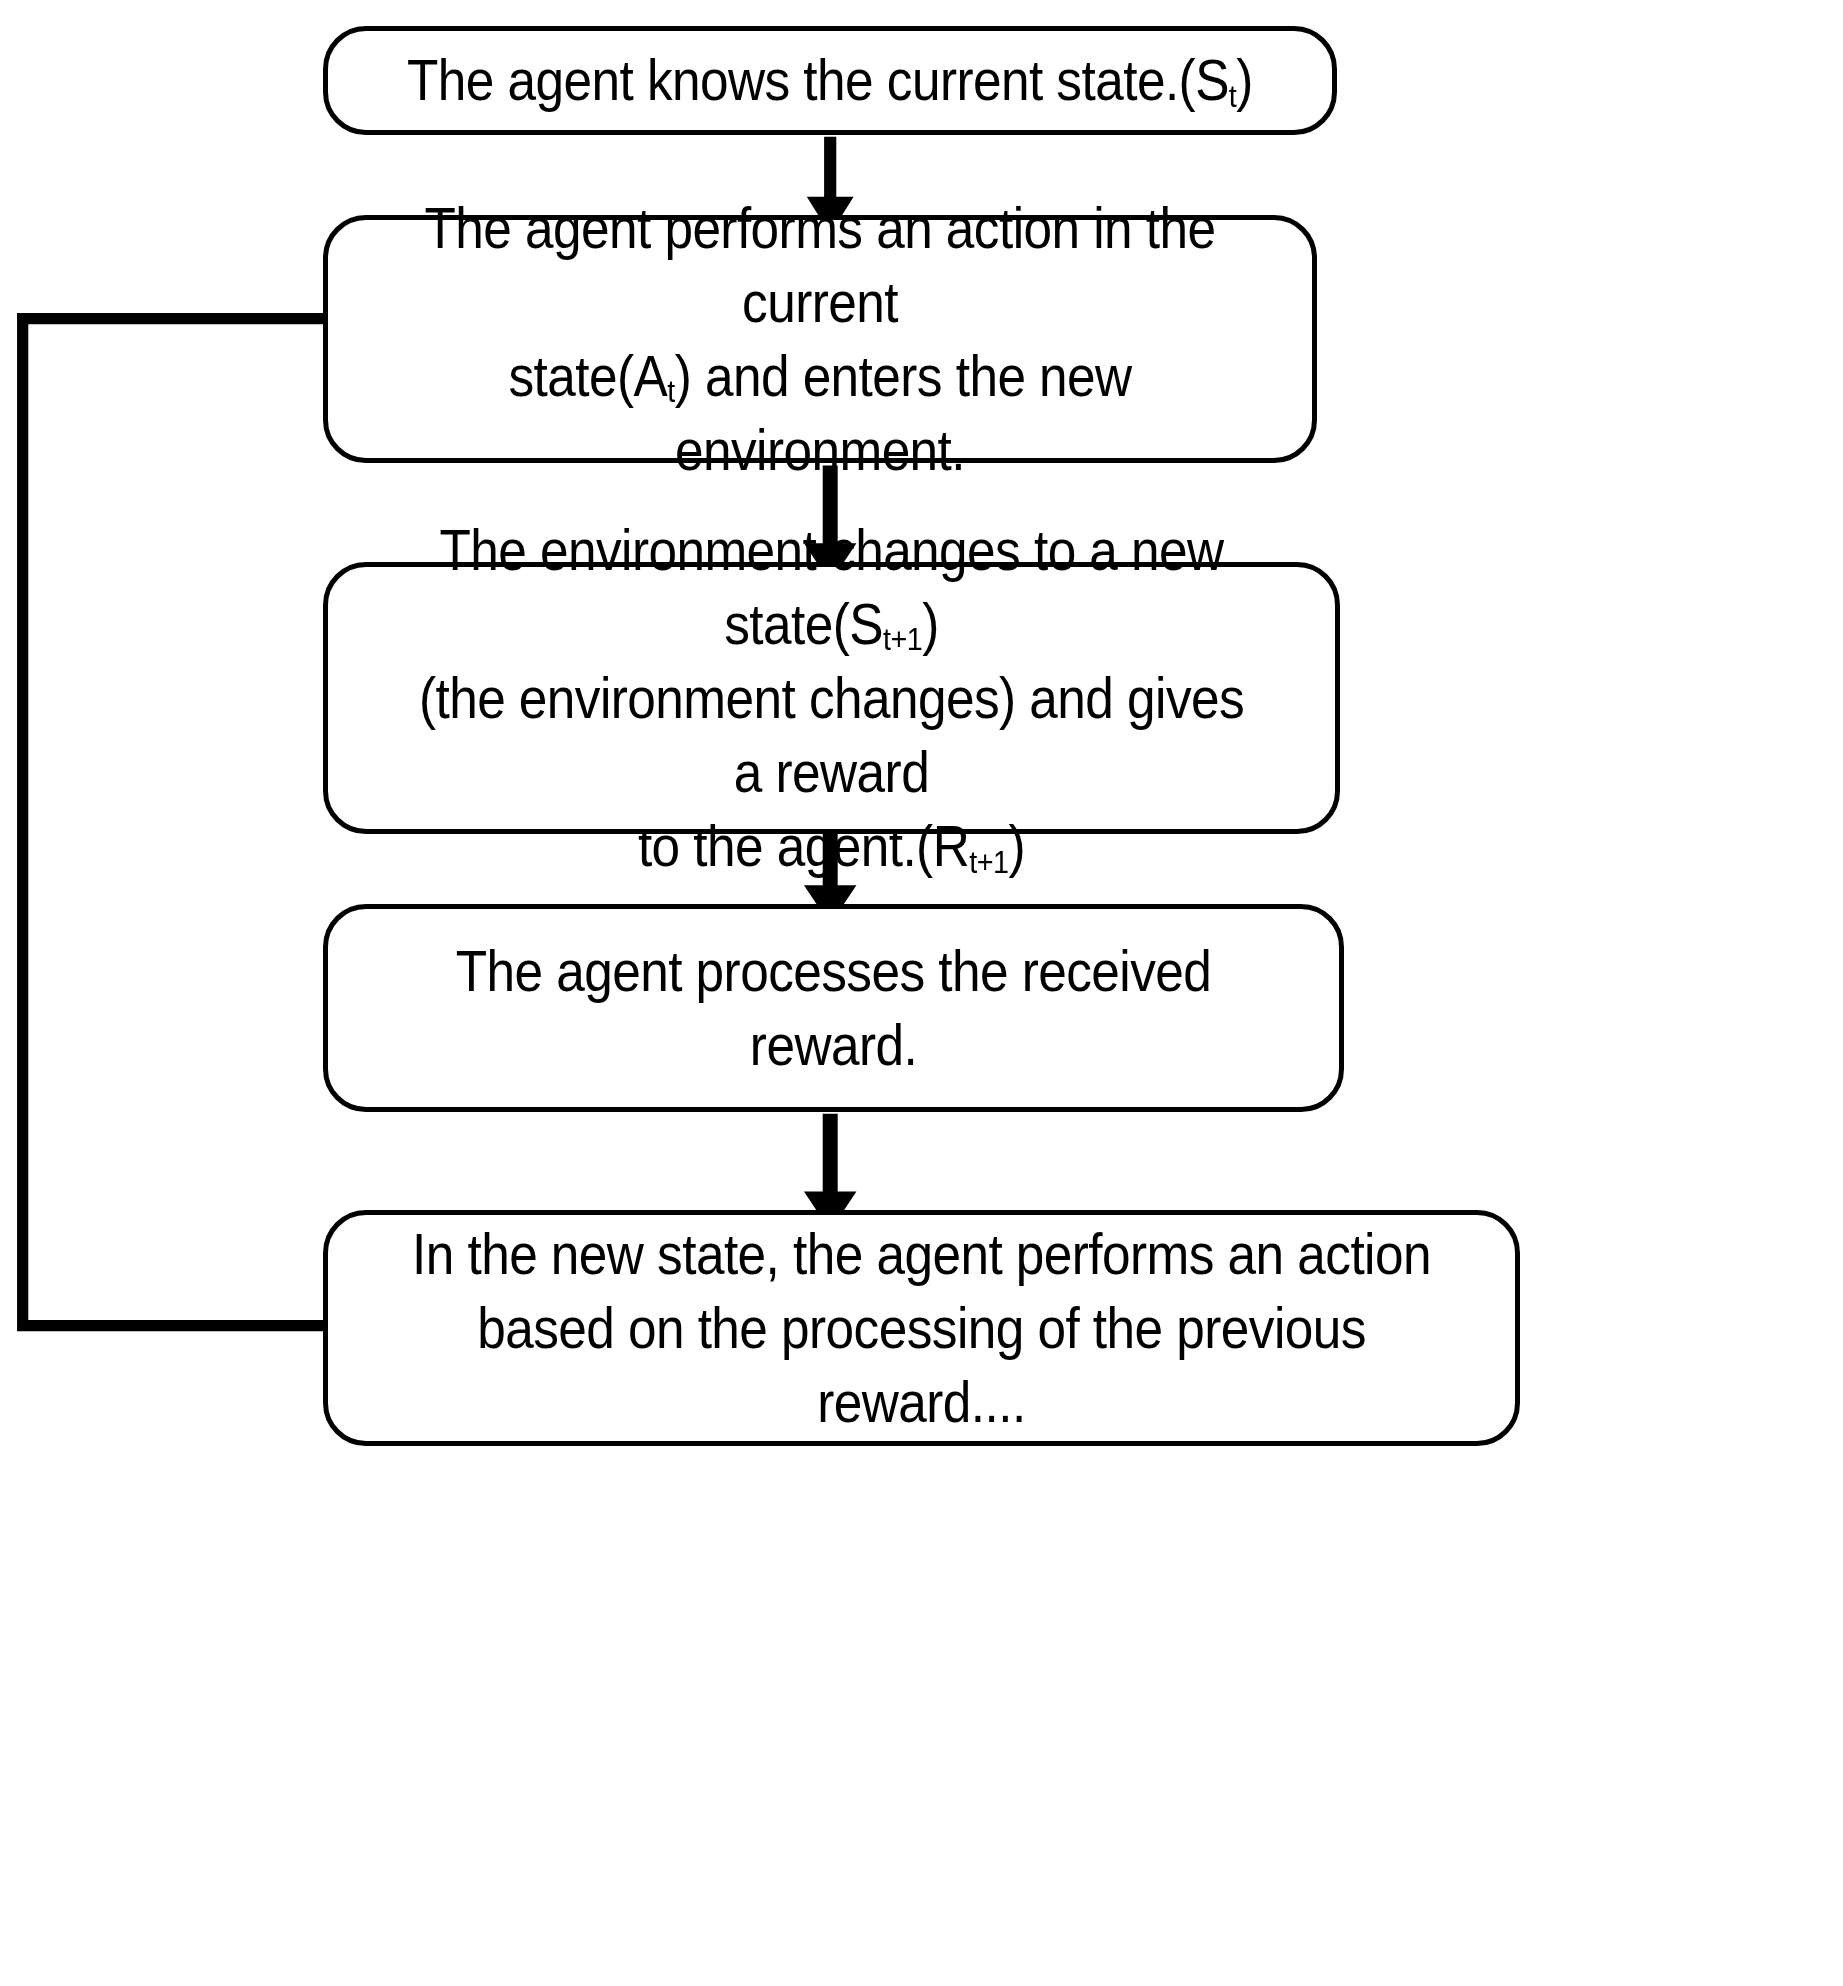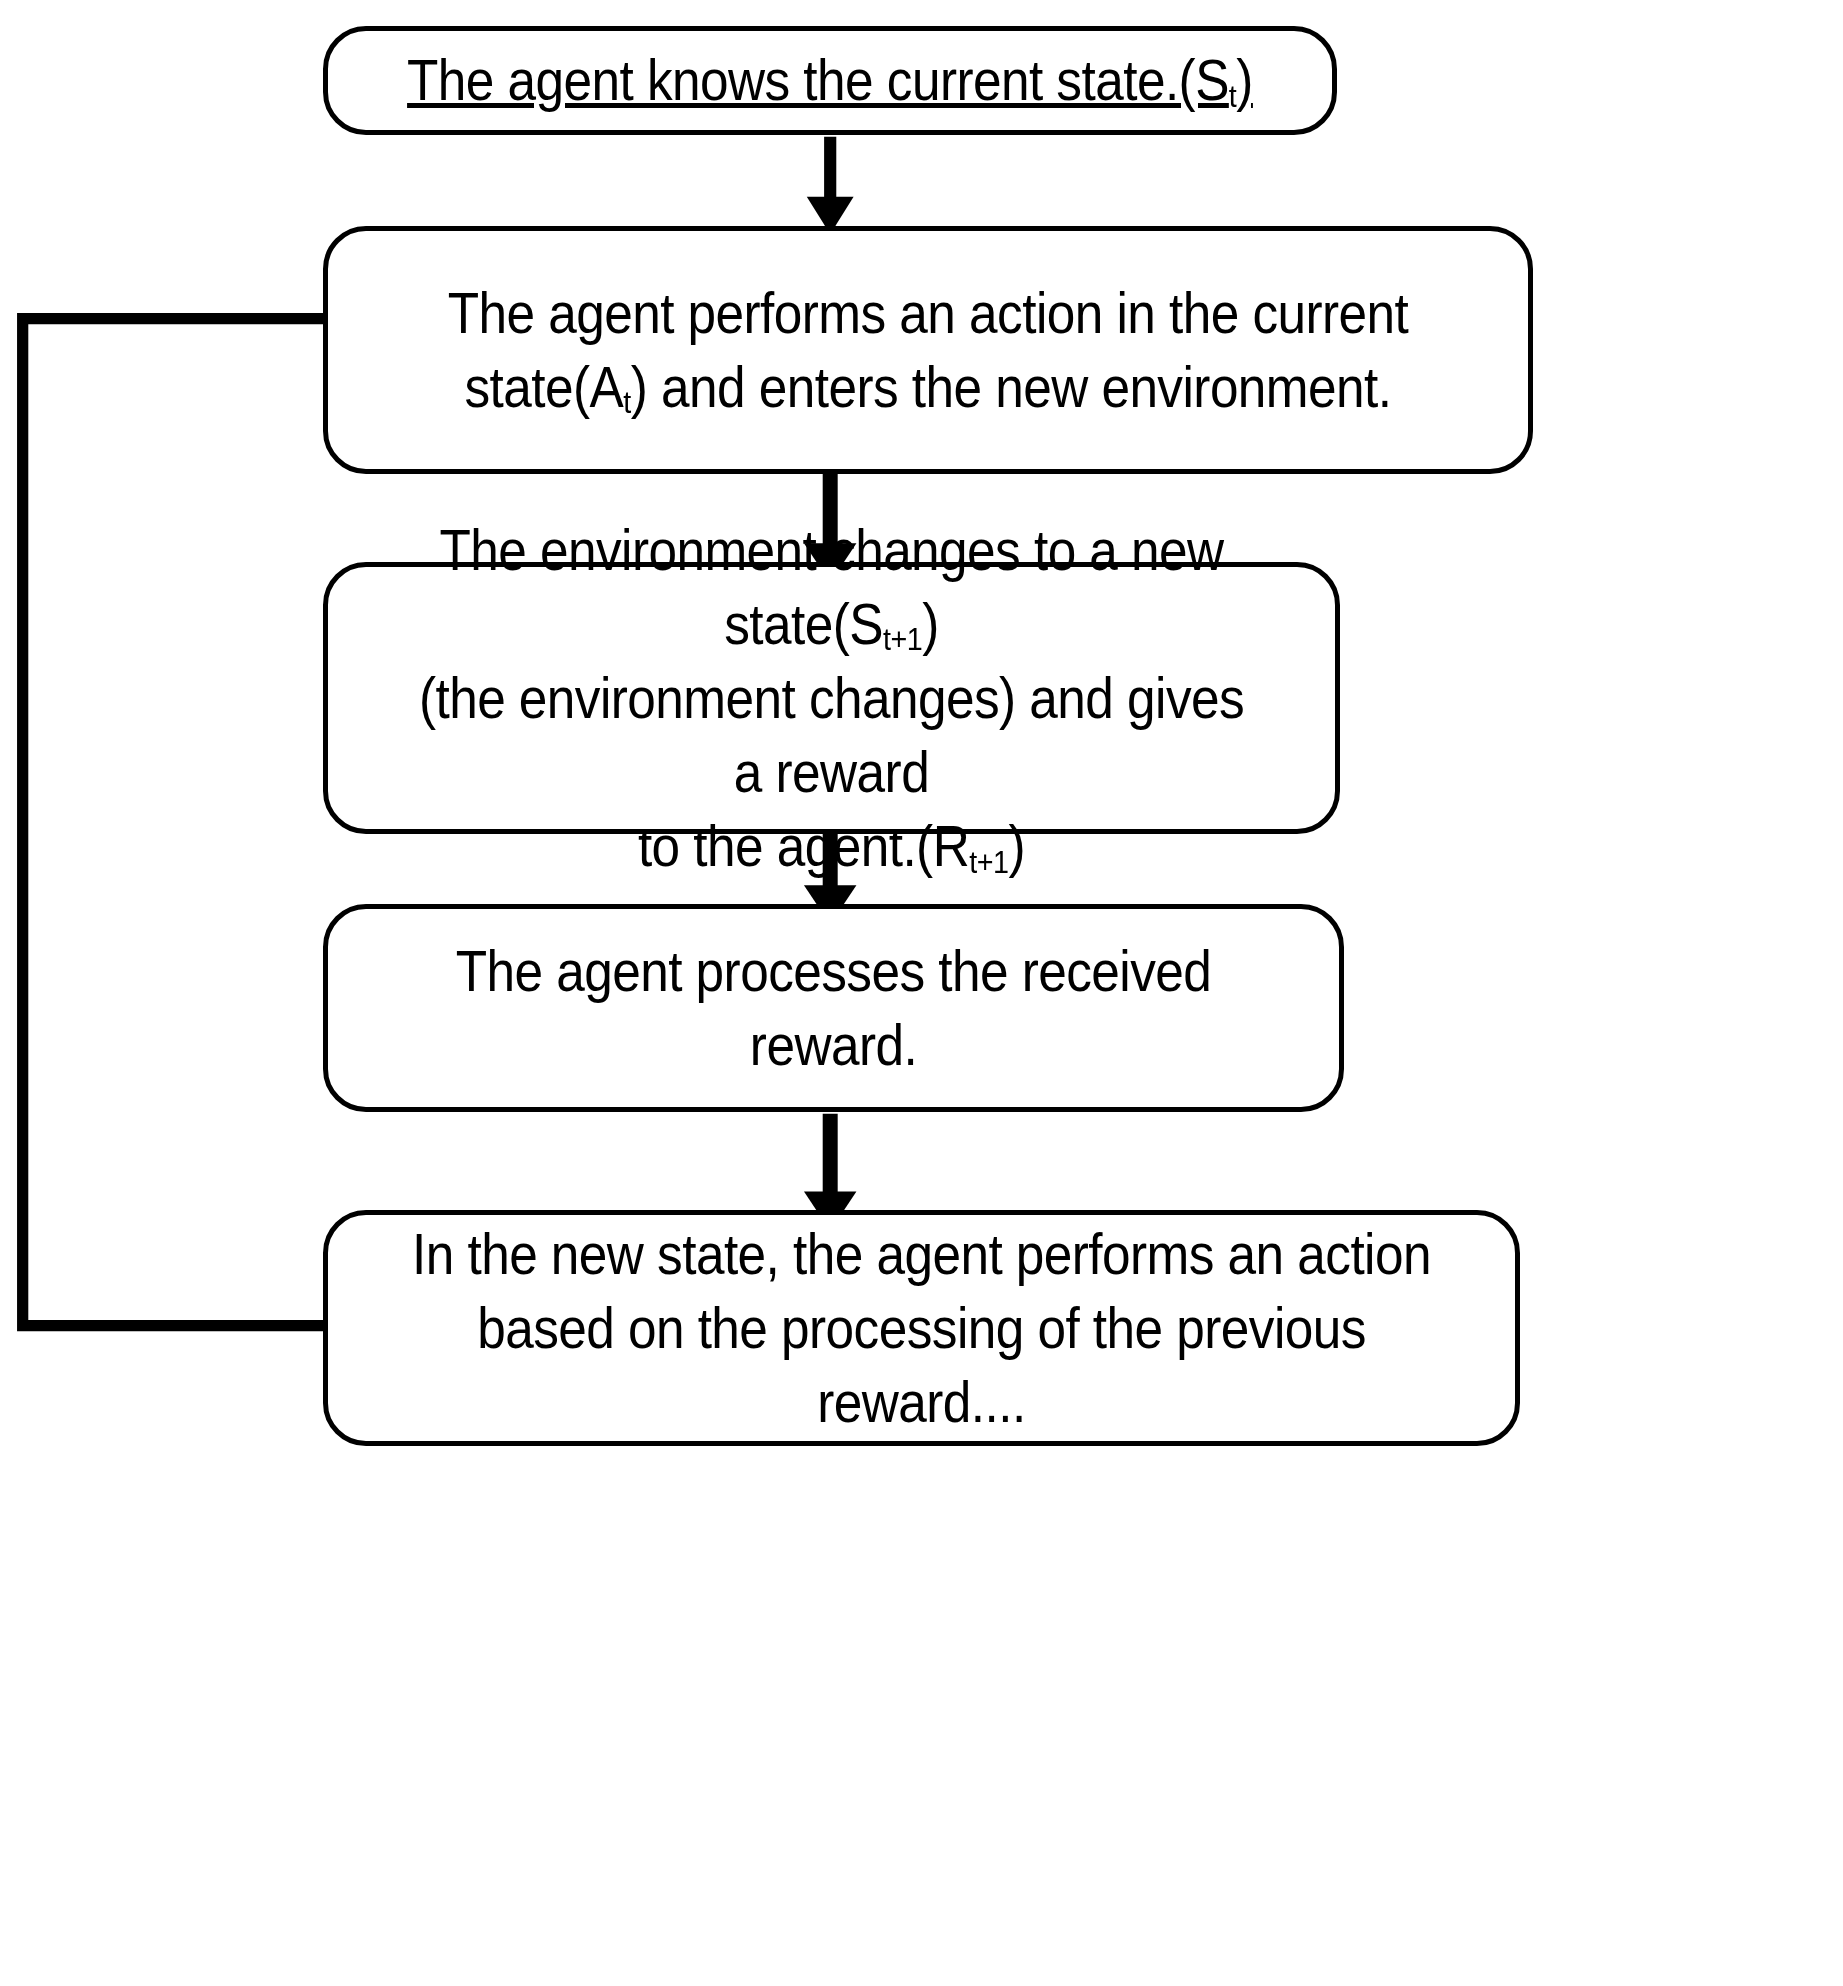--- a/index.html
+++ b/index.html
@@ -52,22 +52,22 @@
   }
   .node-text sub {
     font-size: 0.56em;
     vertical-align: baseline;
     position: relative;
     bottom: -0.20em;
     letter-spacing: -0.5px;
   }
 
   
-  #node-1 { left: 323px; top: 26px;   width: 1014px; height: 109px; text-decoration: underline; }
-  #node-2 { left: 323px; top: 226px;  width: 1210px; height: 248px; }
+  #node-1 { left: 323px; top: 26px;   width: 1014px; height: 109px; }
+  #node-2 { left: 323px; top: 215px;  width: 994px; height: 248px; }
   #node-3 { left: 323px; top: 562px;  width: 1017px; height: 272px; }
   #node-4 { left: 323px; top: 904px;  width: 1021px; height: 208px; }
   #node-5 { left: 323px; top: 1210px; width: 1197px; height: 236px; }
 </style>
 </head>
 <body>
 
 <div id="canvas">
 
   <svg class="flow-svg" viewBox="0 0 1968 2120" aria-hidden="true">

